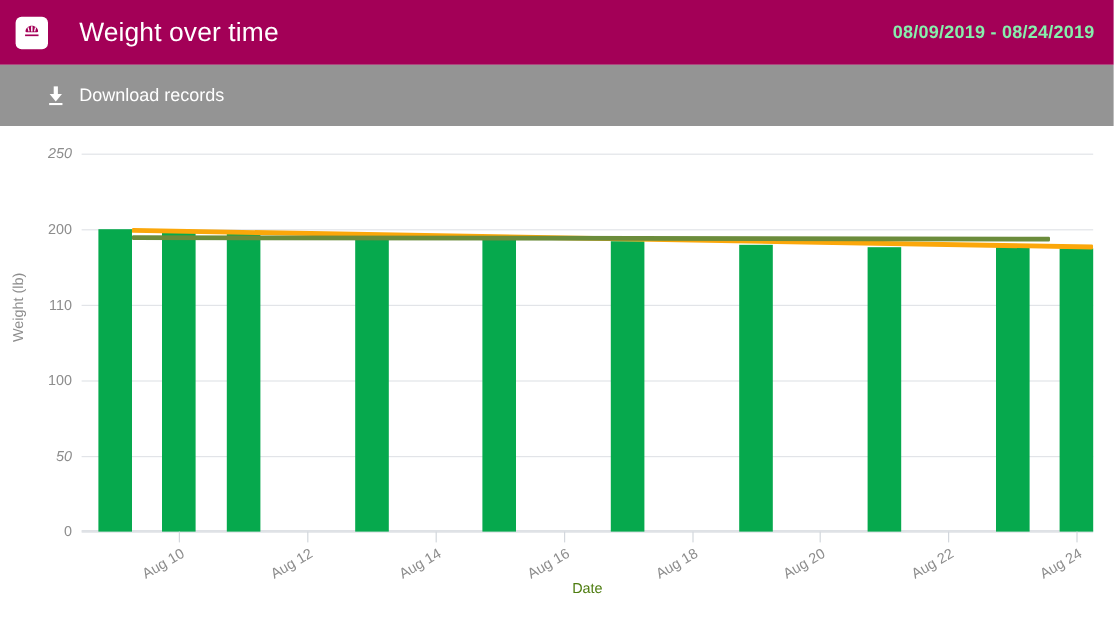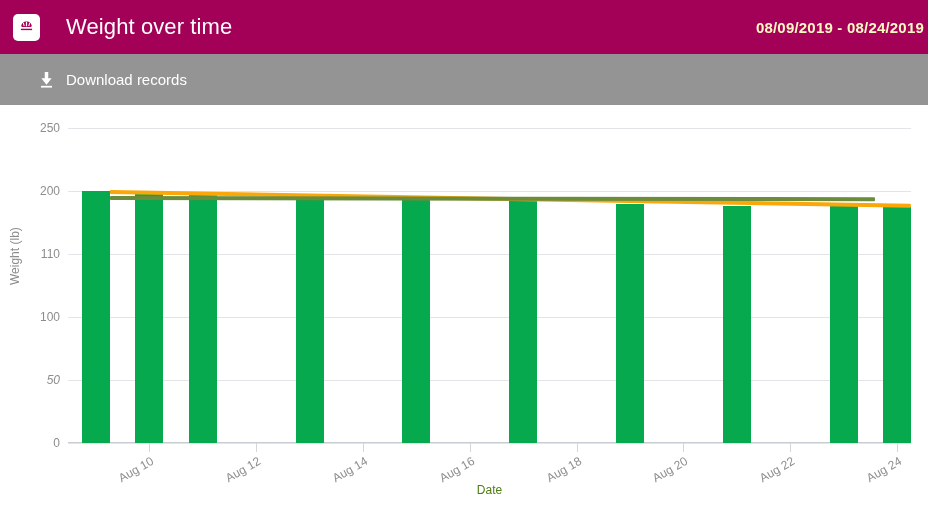--- a/index.html
+++ b/index.html
@@ -21,21 +21,21 @@
   .scale-icon{
     width:27px;height:27px;border-radius:5px;background:#ffffff;
     display:flex;align-items:center;justify-content:center;flex:0 0 auto;
   }
   .scale-icon svg{display:block;}
   .header-title{
     color:#ffffff;font-size:22px;font-weight:400;margin-left:26px;
     letter-spacing:.1px;white-space:nowrap;
   }
   .header-right{
-    margin-left:auto;padding-right:4px;color:#fef9c3;
+    margin-left:auto;padding-right:16px;color:#86efac;
     font-size:15px;font-weight:bold;white-space:nowrap;letter-spacing:.2px;
   }
 
   
   .toolbar{
     position:absolute;left:0;top:54px;width:928px;height:51px;
     background:#949494;display:flex;align-items:center;
   }
   .tool-btn{
     display:flex;align-items:center;cursor:pointer;
@@ -133,21 +133,21 @@
     </div>
   </div>
 
   <div class="chart-wrap">
     <div class="ylabels">
         <div class="ytick-label" style="top: 315px;">0</div>
         <div class="ytick-label" style="top: 252px; font-style: italic;">50</div>
         <div class="ytick-label" style="top: 189px;">100</div>
         <div class="ytick-label" style="top: 126px;">110</div>
         <div class="ytick-label" style="top: 63px; text-align: right;">200</div>
-        <div class="ytick-label" style="top: 0px;">250</div>
+        <div class="ytick-label" style="top: 0px; font-style: italic;">250</div>
       </div>
     <div class="ylabel-axis">Weight (lb)</div>
     <div class="plot">
       <div class="axis-base"></div>
     <div class="gridline" style="top: 315px;"></div>
         <div class="gridline" style="top: 252px;"></div>
         <div class="gridline" style="top: 189px;"></div>
         <div class="gridline" style="top: 126px;"></div>
         <div class="gridline" style="top: 63px;"></div>
         <div class="gridline" style="top: 0px;"></div>

